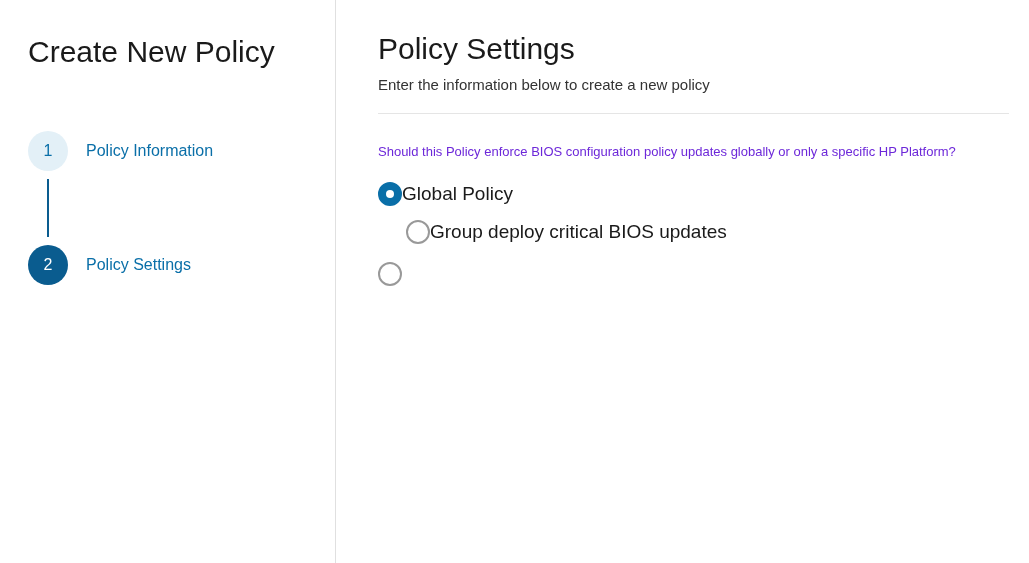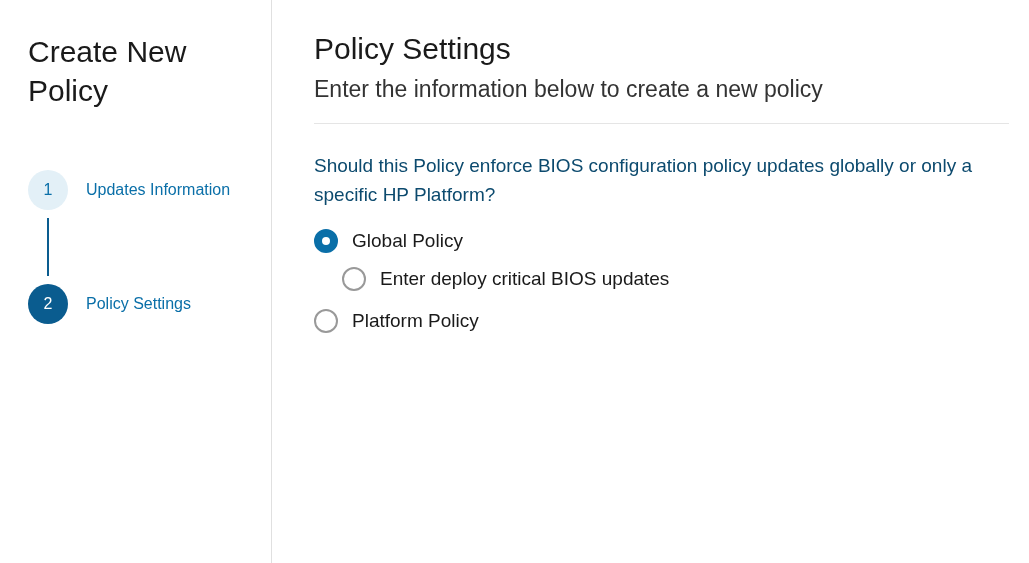--- a/index.html
+++ b/index.html
@@ -9,21 +9,21 @@
     }
     body {
       font-family: -apple-system, BlinkMacSystemFont, "Segoe UI", Arial, sans-serif;
       width: 1029px;
       height: 563px;
       background: #fff;
       display: flex;
       overflow: hidden;
     }
     .sidebar {
-      width: 272px;
+      width: 336px;
       padding: 32px 24px 32px 28px;
       border-right: 1px solid #e0e0e0;
       flex-shrink: 0;
     }
     .sidebar-title {
       font-size: 30px;
       font-weight: 400;
       color: #1a1a1a;
       line-height: 1.3;
       margin-bottom: 60px;
@@ -73,43 +73,42 @@
       flex: 1;
       padding: 32px 20px 32px 42px;
     }
     .main-title {
       font-size: 30px;
       font-weight: 400;
       color: #1a1a1a;
       margin-bottom: 10px;
     }
     .main-subtitle {
-      font-size: 23px;
+      font-size: 15px;
       color: #333;
       margin-bottom: 20px;
     }
     .divider {
       border: none;
       border-top: 1px solid #e5e5e5;
       margin-bottom: 28px;
     }
     .description {
-      font-size: 19px;
-      color: #0c4a6e;
+      font-size: 13px;
+      color: #6d28d9;
       line-height: 1.5;
       margin-bottom: 20px;
       margin-top: 21px;
     }
     .radio-group {
       margin-top: 8px;
     }
     .radio-item {
       display: flex;
       align-items: center;
-      gap: 14px;
       margin-bottom: 14px;
       cursor: pointer;
     }
     .radio-circle {
       width: 24px;
       height: 24px;
       border-radius: 50%;
       border: 2px solid #999;
       display: flex;
       align-items: center;
@@ -140,21 +139,21 @@
     .spacer-sm { height: 4px; }
   </style>
 </head>
 <body>
 
 <aside class="sidebar">
   <h1 class="sidebar-title">Create New Policy</h1>
   <div class="steps">
     <div class="step">
       <div class="step-circle completed">1</div>
-      <div class="step-label">Updates Information</div>
+      <div class="step-label">Policy Information</div>
     </div>
     <div class="step-connector"></div>
     <div class="step">
       <div class="step-circle active">2</div>
       <div class="step-label">Policy Settings</div>
     </div>
   </div>
 </aside>
 
 <main class="main">
@@ -164,22 +163,21 @@
   <p class="description">Should this Policy enforce BIOS configuration policy updates globally or only a specific HP Platform?</p>
 
   <div class="radio-group">
     <div class="radio-item">
       <span class="radio-circle selected"></span>
       <span class="radio-label">Global Policy</span>
     </div>
     <div class="sub-options">
       <div class="radio-item">
         <span class="radio-circle"></span>
-        <span class="radio-label">Enter deploy critical BIOS updates</span>
+        <span class="radio-label">Group deploy critical BIOS updates</span>
       </div>
     </div>
     <div class="spacer-sm"></div>
     <div class="radio-item">
       <span class="radio-circle"></span>
-      <span class="radio-label">Platform Policy</span>
     </div>
   </div>
 </main>
 
 </body></html>

